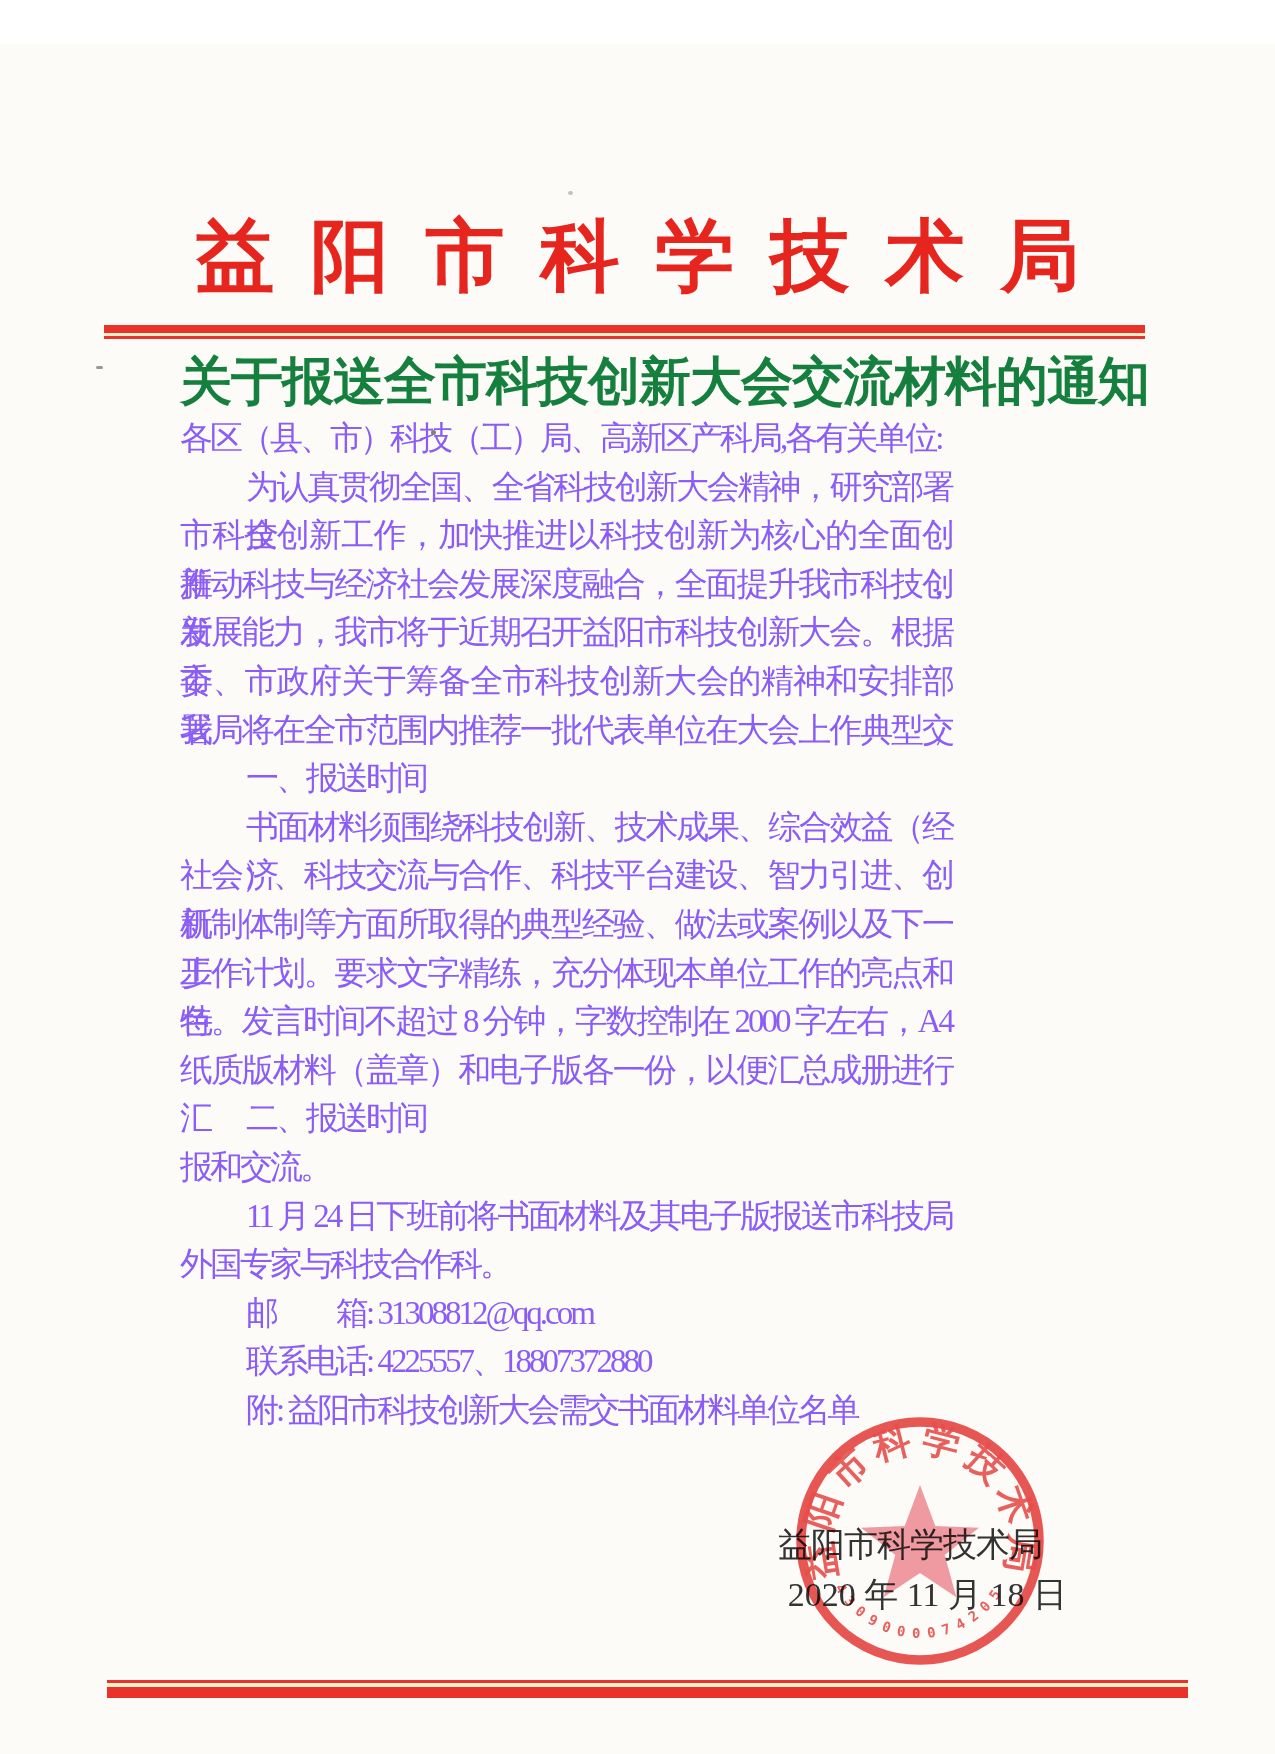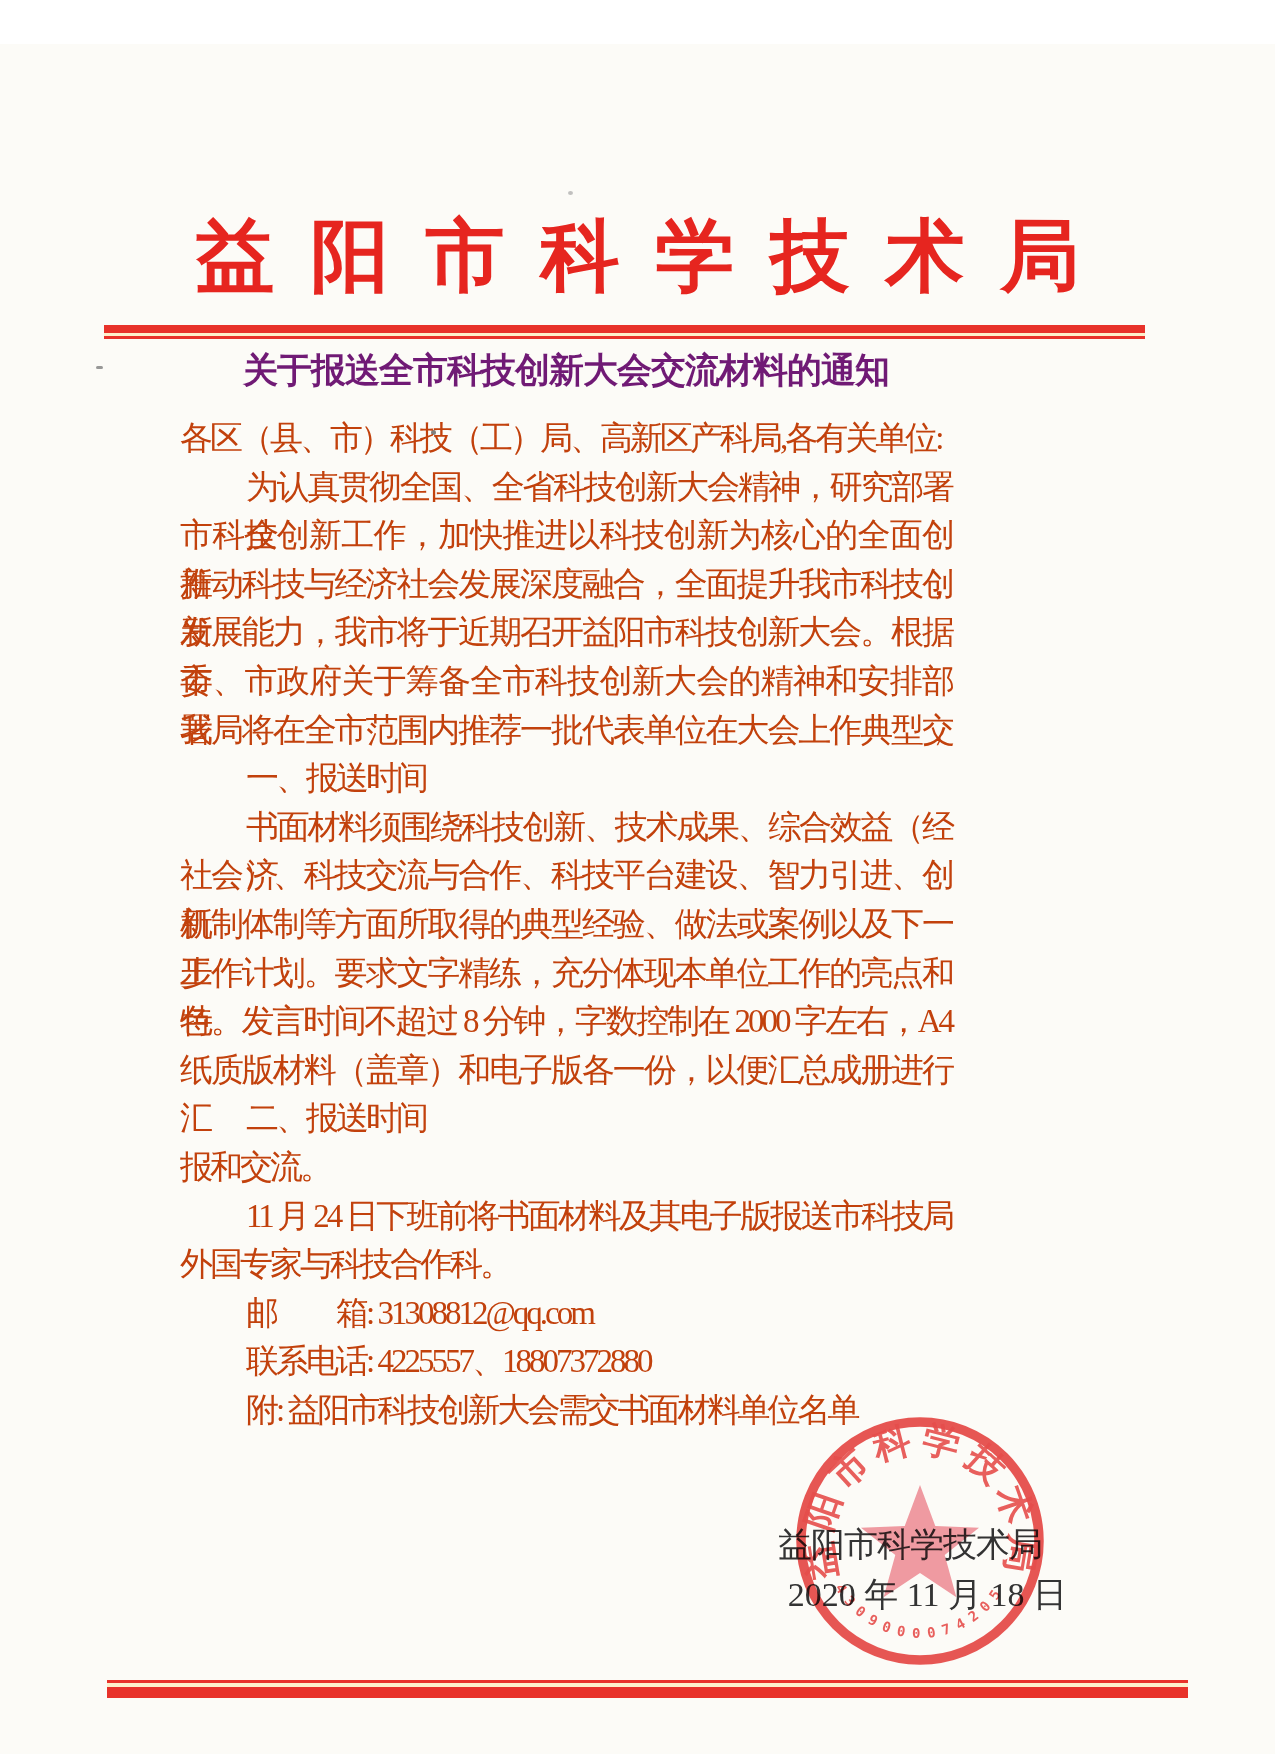--- a/index.html
+++ b/index.html
@@ -31,27 +31,27 @@
   .rule-top .thin{height:3px;background:#e8322a;}
   .rule-bottom{left:107px;top:1636px;width:1081px;}
   .rule-bottom .thin{height:3px;background:#e8322a;}
   .rule-bottom .gap{height:4px;background:#fdf0cb;}
   .rule-bottom .thick{height:11px;background:#e8322a;}
   
   .doc-title{
     position:absolute;top:303px;left:180px;width:772px;margin:0;
     text-align:center;
     font-family:Liberation Serif, serif;
-    font-size:35px;font-weight:900;color:#701a75;
+    font-size:52px;font-weight:900;color:#15803d;
     letter-spacing:-1px;white-space:nowrap;
   }
   
   .body-text{
     position:absolute;top:370px;left:180px;width:772px;
-    color:#c2410c;
+    color:#8b5cf6;
   }
   .line{
     height:48.6px;line-height:48.6px;
     font-size:33px;letter-spacing:-3px;
     white-space:nowrap;
   }
   .line.i{padding-left:66px;}
   .line.j{
     white-space:normal;
     text-align:justify;text-align-last:justify;

